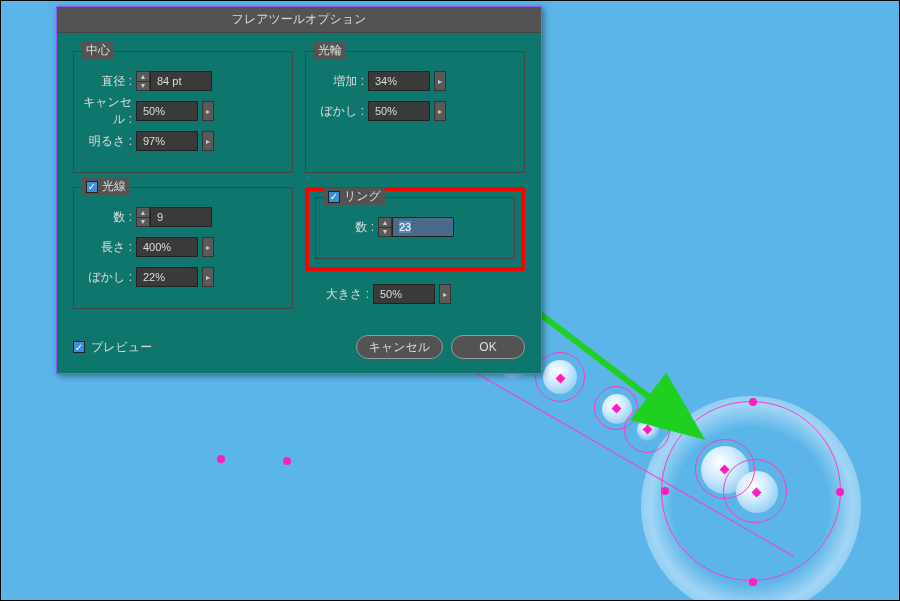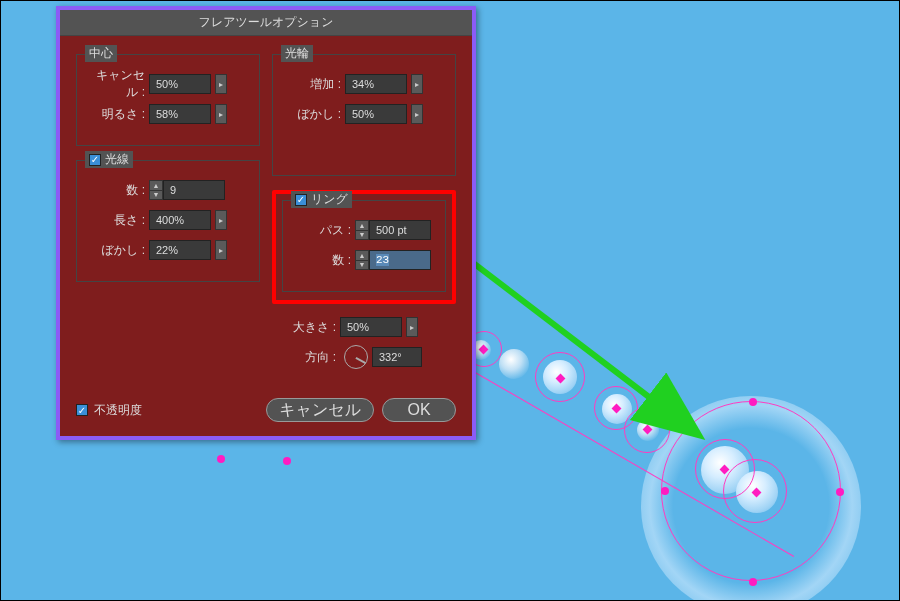--- a/index.html
+++ b/index.html
@@ -11,23 +11,23 @@
       font-size: 12px;
       color: #ddd;
       position: relative;
       overflow: hidden;
       border: 1px solid #000;
     }
     .dialog {
       position: absolute;
       left: 55px;
       top: 5px;
-      width: 420px;
-      background: #7f1d1d;
-      border: 4px solid #8b5cf6;
+      width: 486px;
+      background: #0f766e;
+      border: 1px solid #8b5cf6;
       box-shadow: 2px 2px 6px rgba(0,0,0,0.4);
     }
     .titlebar {
       background: #535353;
       text-align: center;
       padding: 4px 0;
       font-size: 12px;
       color: #ddd;
       border-bottom: 1px solid #444;
     }
@@ -37,21 +37,21 @@
       gap: 12px;
     }
     .col {
       flex: 1;
       display: flex;
       flex-direction: column;
       gap: 14px;
     }
     .group {
       border: 1px solid #444;
-      padding: 10px 10px 12px 14px;
+      padding: 10px 10px 12px 4px;
       position: relative;
     }
     .group-title {
       position: absolute;
       top: -10px;
       left: 8px;
       background: #535353;
       padding: 0 4px;
       font-size: 12px;
       display: flex;
@@ -109,21 +109,20 @@
       color: #ddd;
       display: flex;
       align-items: center;
     }
     .input.selected {
       background: #4a6a8a;
       color: #fff;
     }
     .input.selected .seltext {
       background: #5a8ab8;
-      font-family: Liberation Mono, monospace;
     }
     .flyout {
       width: 12px;
       height: 20px;
       background: #5a5a5a;
       border: 1px solid #333;
       display: flex;
       align-items: center;
       justify-content: center;
       margin-left: 4px;
@@ -172,21 +171,21 @@
     .btn {
       min-width: 74px;
       height: 24px;
       border: 1px solid #999;
       border-radius: 12px;
       background: #535353;
       color: #ddd;
       display: flex;
       align-items: center;
       justify-content: center;
-      font-size: 16px;
+      font-size: 12px;
       padding: 0 12px;
     }
     
     .marker { position: absolute; width: 8px; height: 8px; background: #ff1cc1; border-radius: 50%; }
     .marker.sq { border-radius: 0; width: 7px; height: 7px; transform: rotate(45deg); }
     .flare-line { position: absolute; background: #ff3cc1; height: 1px; transform-origin: left center; }
     .ring { position: absolute; border: 1px solid #ff3cc1; border-radius: 50%; }
     .bubble {
       position: absolute;
       border-radius: 50%;
@@ -245,27 +244,35 @@
   <line x1="450" y1="245" x2="690" y2="428" stroke="#20d020" stroke-width="6" marker-end="url(#arrowhead)"></line>
 </svg>
 
 <div class="dialog">
   <div class="titlebar">フレアツールオプション</div>
   <div class="content">
     <div class="col">
       <div class="group">
         <div class="group-title">中心</div>
         <div class="row">
+          <div class="label">直径 :</div>
+          <div class="stepper">
+              <span>▲</span>
+              <span>▼</span>
+            </div>
+          <div class="input">84 pt</div>
+        </div>
+        <div class="row">
           <div class="label">キャンセル :</div>
           <div class="input">50%</div>
           <div class="flyout">▸</div>
         </div>
         <div class="row">
           <div class="label">明るさ :</div>
-          <div class="input">58%</div>
+          <div class="input">97%</div>
           <div class="flyout">▸</div>
         </div>
       </div>
       <div class="group">
         <div class="group-title">
           <span class="checkbox">✓</span>
           <span>光線</span>
         </div>
         <div class="row">
           <div class="label">数 :</div>
@@ -306,55 +313,42 @@
           </div>
       </div>
       <div style="position:relative;">
         <div class="ring-highlight">
           <div class="group" style="border:1px solid #444;">
             <div class="group-title">
               <span class="checkbox">✓</span>
               <span>リング</span>
             </div>
             <div class="row">
-              <div class="label">パス :</div>
-              <div class="stepper">
-                  <span>▲</span>
-                  <span>▼</span>
-                </div>
-              <div class="input">500 pt</div>
-            </div>
-            <div class="row">
               <div class="label">数 :</div>
               <div class="stepper">
                   <span>▲</span>
                   <span>▼</span>
                 </div>
               <div class="input selected">
                   <span class="seltext">23</span>
                 </div>
             </div>
           </div>
         </div>
         <div class="row" style="padding-left:10px;margin-top:12px;">
           <div class="label">大きさ :</div>
           <div class="input">50%</div>
           <div class="flyout">▸</div>
         </div>
-        <div class="row" style="padding-left:10px;">
-          <div class="label">方向 :</div>
-          <div class="dial"></div>
-          <div class="input" style="width:50px;">332°</div>
-        </div>
       </div>
     </div>
   </div>
   <div class="footer">
     <div class="footer-left">
       <span class="checkbox">✓</span>
-      <span>不透明度</span>
+      <span>プレビュー</span>
     </div>
     <div class="footer-right">
       <div class="btn">キャンセル</div>
       <div class="btn">OK</div>
     </div>
   </div>
 </div>
 
 </body></html>

